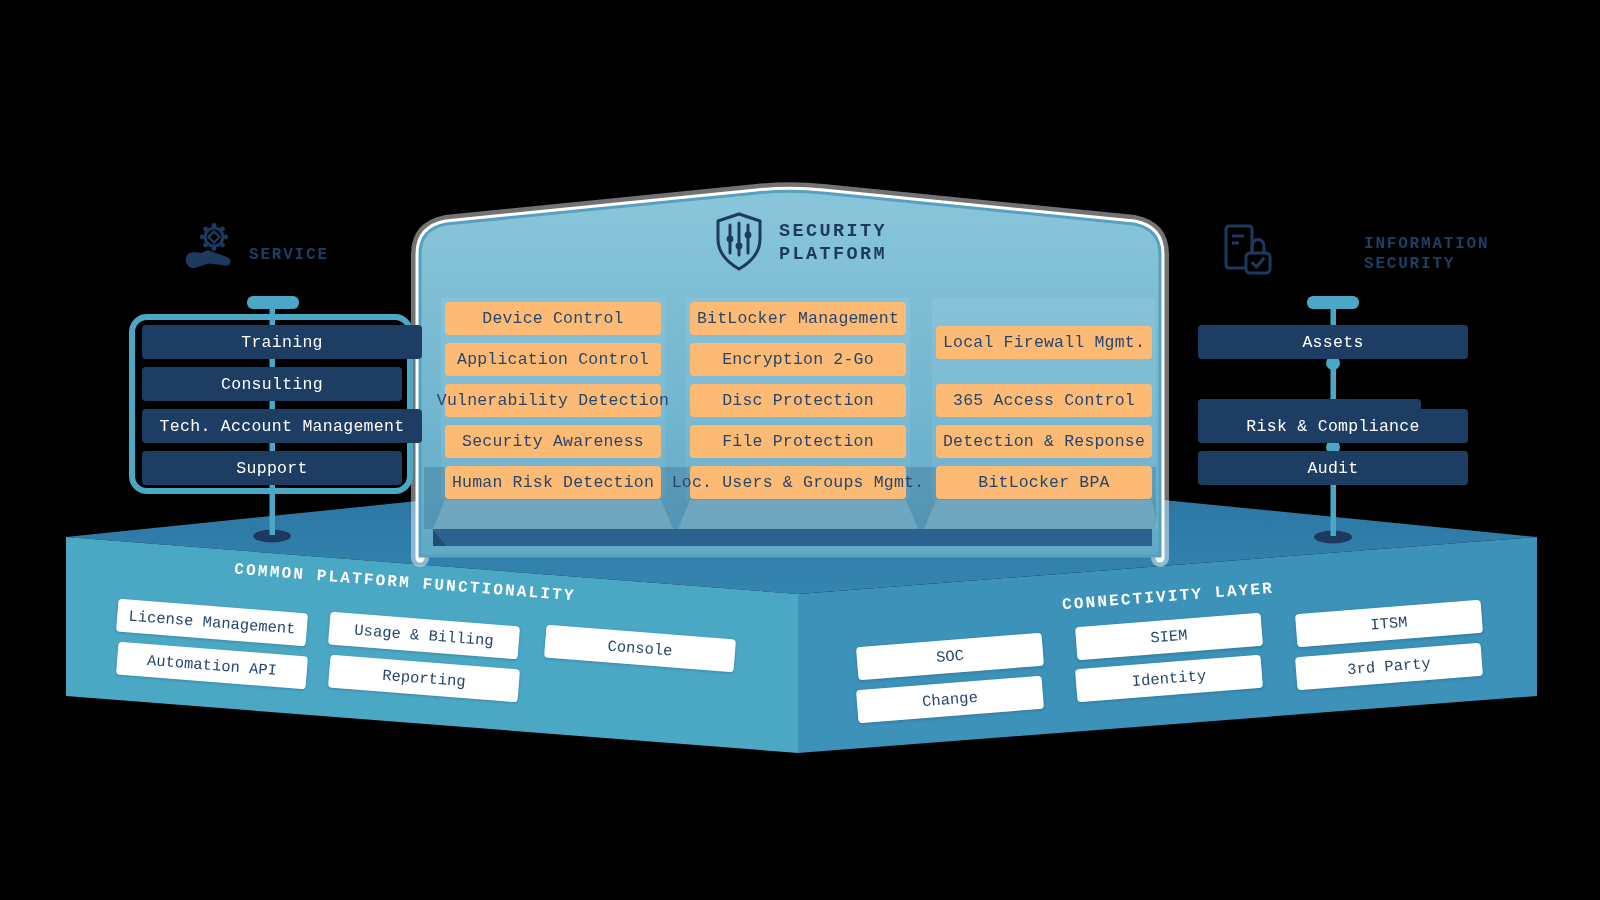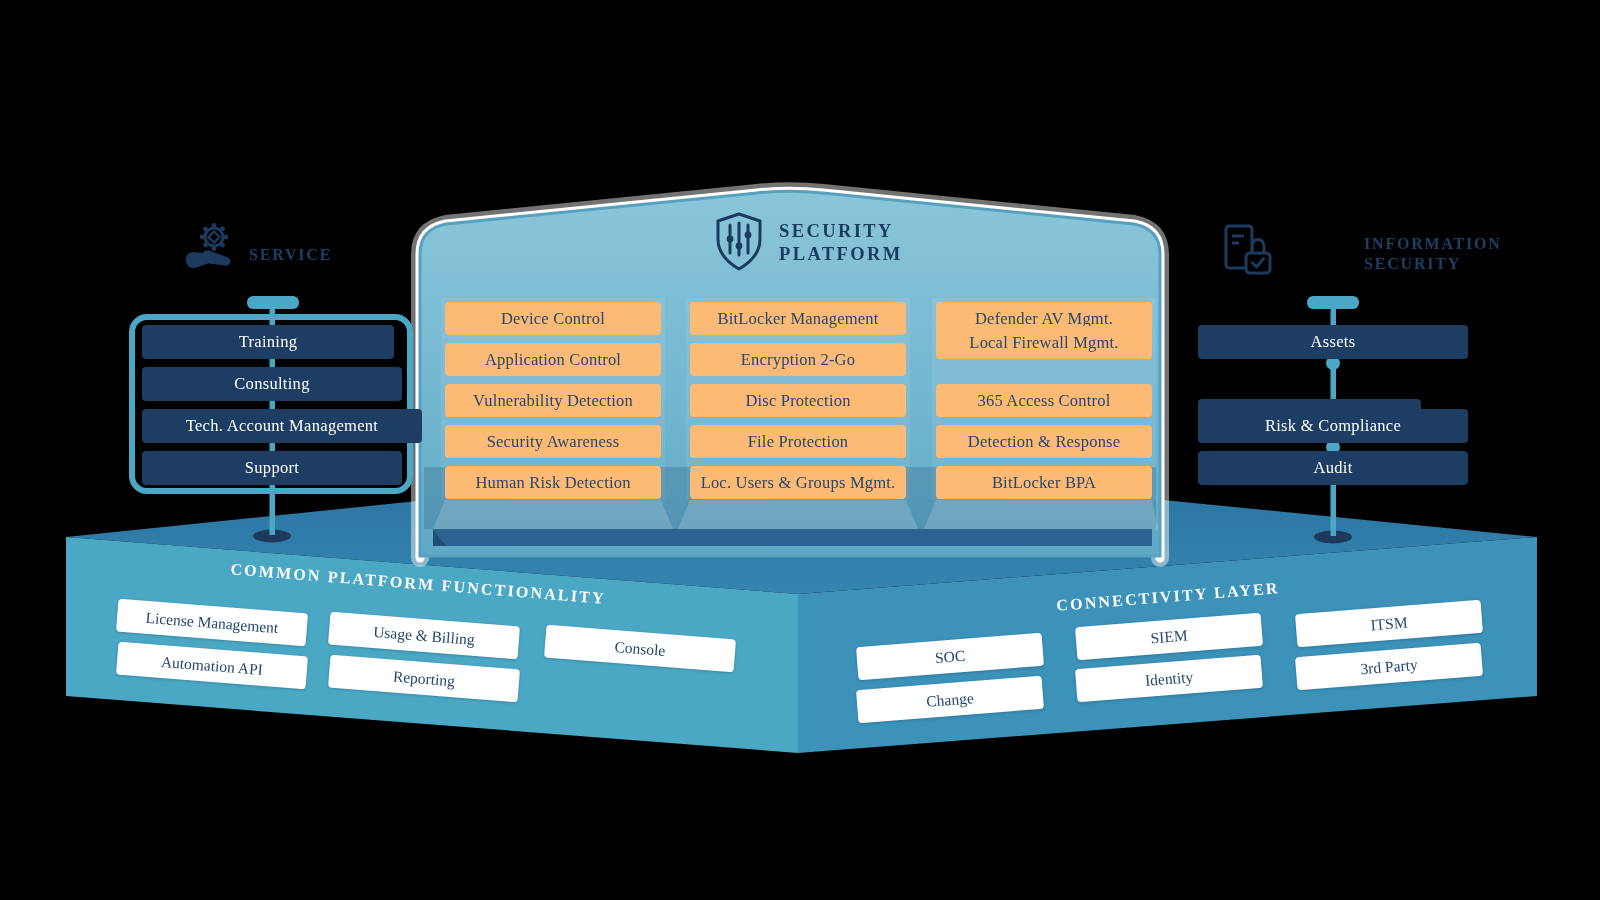--- a/index.html
+++ b/index.html
@@ -1,17 +1,17 @@
 <!DOCTYPE html>
 <html><head>
 <meta charset="utf-8">
 <style>
   html,body{margin:0;padding:0;background:#000;}
   #stage{position:relative;width:1600px;height:900px;background:#000;overflow:hidden;
-         font-family:Liberation Serif, serif;}
+         font-family:Liberation Mono, monospace;}
   .abs{position:absolute;}
   svg.scene{position:absolute;left:0;top:0;}
 
   
   .cbox{position:absolute;width:216px;height:33px;background:#fdba74;border-radius:4px;
         display:flex;align-items:center;justify-content:center;
         font-size:16.5px;color:#26476D;letter-spacing:.2px;white-space:nowrap;}
 
   
   .nbox{position:absolute;height:34px;background:#1D3D63;border-radius:4px;
@@ -110,21 +110,20 @@
   <div class="cbox" style="left:445px;top:384px;">Vulnerability Detection</div>
   <div class="cbox" style="left:445px;top:425px;">Security Awareness</div>
   <div class="cbox" style="left:445px;top:466px;">Human Risk Detection</div>
 
   <div class="cbox" style="left:690px;top:302px;">BitLocker Management</div>
   <div class="cbox" style="left:690px;top:343px;">Encryption 2-Go</div>
   <div class="cbox" style="left:690px;top:384px;">Disc Protection</div>
   <div class="cbox" style="left:690px;top:425px;">File Protection</div>
   <div class="cbox" style="left:690px;top:466px;">Loc. Users &amp; Groups Mgmt.</div>
 
-  <div class="cbox" style="left:936px;top:302px;">Defender AV Mgmt.</div>
   <div class="cbox" style="left:936px;top:326px;">Local Firewall Mgmt.</div>
   <div class="cbox" style="left:936px;top:384px;">365 Access Control</div>
   <div class="cbox" style="left:936px;top:425px;">Detection &amp; Response</div>
   <div class="cbox" style="left:936px;top:466px;">BitLocker BPA</div>
 
   <svg class="abs" style="left:180px;top:218px;" width="62" height="58" viewBox="0 0 62 58">
     <circle cx="34" cy="19" r="9" fill="none" stroke="#1D3A5E" stroke-width="3"></circle>
     <circle cx="34" cy="7.5" r="2.4" fill="#1D3A5E"></circle>
       <circle cx="42.5" cy="11" r="2.4" fill="#1D3A5E"></circle>
     <circle cx="45.8" cy="19" r="2.4" fill="#1D3A5E"></circle>
@@ -132,21 +131,21 @@
     <circle cx="25.5" cy="11" r="2.4" fill="#1D3A5E"></circle>
       <circle cx="22.2" cy="19" r="2.4" fill="#1D3A5E"></circle>
     <circle cx="25.5" cy="27" r="2.4" fill="#1D3A5E"></circle>
       <circle cx="34" cy="30.5" r="2.4" fill="#1D3A5E"></circle>
     <path d="M34 13.5 L39.5 19 L34 24.5 L28.5 19 Z" fill="none" stroke="#1D3A5E" stroke-width="2.4"></path>
     <path d="M6 44 Q4 35 14 34 L22 35 Q27 30 33 34 L47 39 Q52 41 50 45 Q48.5 49 42 47 L28 45.5 L15 50 Q8 51 6 44 Z" fill="#1D3A5E"></path>
   </svg>
   <div class="side-label" style="left:249px;top:245px;">SERVICE</div>
 
   <div class="group-border"></div>
-  <div class="nbox" style="left:142px;top:325px;width:252px;">Training</div>
+  <div class="nbox" style="left:142px;top:325px;width:280px;">Training</div>
   <div class="nbox" style="left:142px;top:367px;width:260px;">Consulting</div>
   <div class="nbox" style="left:142px;top:409px;width:280px;">Tech. Account Management</div>
   <div class="nbox" style="left:142px;top:451px;width:260px;">Support</div>
 
   <svg class="abs" style="left:1222px;top:223px;" width="56" height="56" viewBox="0 0 56 56">
     <rect x="4" y="3" width="26" height="42" rx="3" fill="none" stroke="#1D3A5E" stroke-width="3"></rect>
     <line x1="10" y1="13" x2="22" y2="13" stroke="#1D3A5E" stroke-width="3"></line>
     <line x1="10" y1="20" x2="17" y2="20" stroke="#1D3A5E" stroke-width="3"></line>
     <path d="M30 30 V24.5 Q30 16.5 36 16.5 Q42 16.5 42 24.5 V30" fill="none" stroke="#1D3A5E" stroke-width="3"></path>
     <rect x="24" y="30" width="24" height="20" rx="4" fill="#000" stroke="#1D3A5E" stroke-width="3"></rect>

